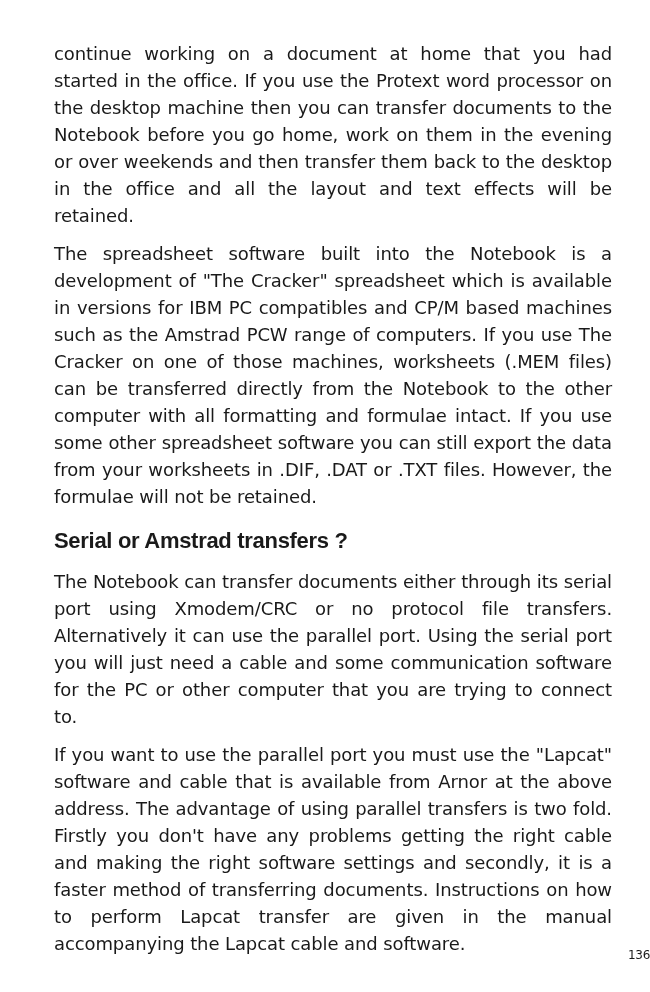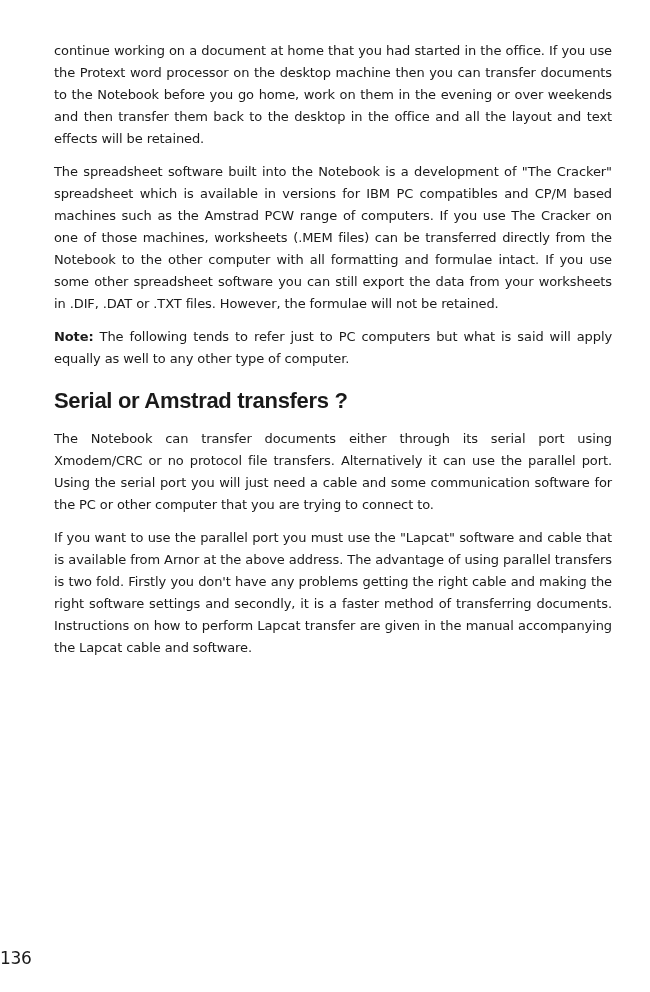--- a/index.html
+++ b/index.html
@@ -15,22 +15,22 @@
       color: #1a1a1a;
       font-family: "DejaVu Sans", sans-serif;
     }
     .page {
       position: absolute;
       left: 54px;
       top: 40px;
       width: 558px;
     }
     .para {
-      font-size: 13px;
-      line-height: 22px;
+      font-size: 18px;
+      line-height: 27px;
       text-align: justify;
       margin: 0 0 11px 0;
       letter-spacing: -0.1px;
       word-spacing: 0px;
       font-weight: normal;
     }
     .para .bold {
       font-weight: bold;
     }
     .heading {
@@ -39,32 +39,31 @@
       font-size: 22px;
       line-height: 26px;
       margin: 18px 0 14px 0;
       letter-spacing: -0.3px;
     }
     .page-number {
       position: absolute;
       left: 0;
       width: 650px;
       top: 948px;
-      text-align: left;
-      font-size: 17px;
+      text-align: right;
+      font-size: 12px;
       letter-spacing: -0.3px;
     }
   </style>
 </head>
 <body>
 
 <div class="page">
   <p class="para">continue working on a document at home that you had started in the office. If you use the Protext word processor on the desktop machine then you can transfer documents to the Notebook before you go home, work on them in the evening or over weekends and then transfer them back to the desktop in the office and all the layout and text effects will be retained.</p>
   <p class="para">The spreadsheet software built into the Notebook is a development of "The Cracker" spreadsheet which is available in versions for IBM PC compatibles and CP/M based machines such as the Amstrad PCW range of computers. If you use The Cracker on one of those machines, worksheets (.MEM files) can be transferred directly from the Notebook to the other computer with all formatting and formulae intact. If you use some other spreadsheet software you can still export the data from your worksheets in .DIF, .DAT or .TXT files. However, the formulae will not be retained.</p>
-  <p class="para"><span class="bold">Note:</span><span> The following tends to refer just to PC computers but what is said will apply equally as well to any other type of computer.</span></p>
 
   <h2 class="heading">Serial or Amstrad transfers ?</h2>
 
   <p class="para">The Notebook can transfer documents either through its serial port using Xmodem/CRC or no protocol file transfers. Alternatively it can use the parallel port. Using the serial port you will just need a cable and some communication software for the PC or other computer that you are trying to connect to.</p>
   <p class="para">If you want to use the parallel port you must use the "Lapcat" software and cable that is available from Arnor at the above address. The advantage of using parallel transfers is two fold. Firstly you don't have any problems getting the right cable and making the right software settings and secondly, it is a faster method of transferring documents. Instructions on how to perform Lapcat transfer are given in the manual accompanying the Lapcat cable and software.</p>
 </div>
 
 <div class="page-number">136</div>
 
 </body></html>

